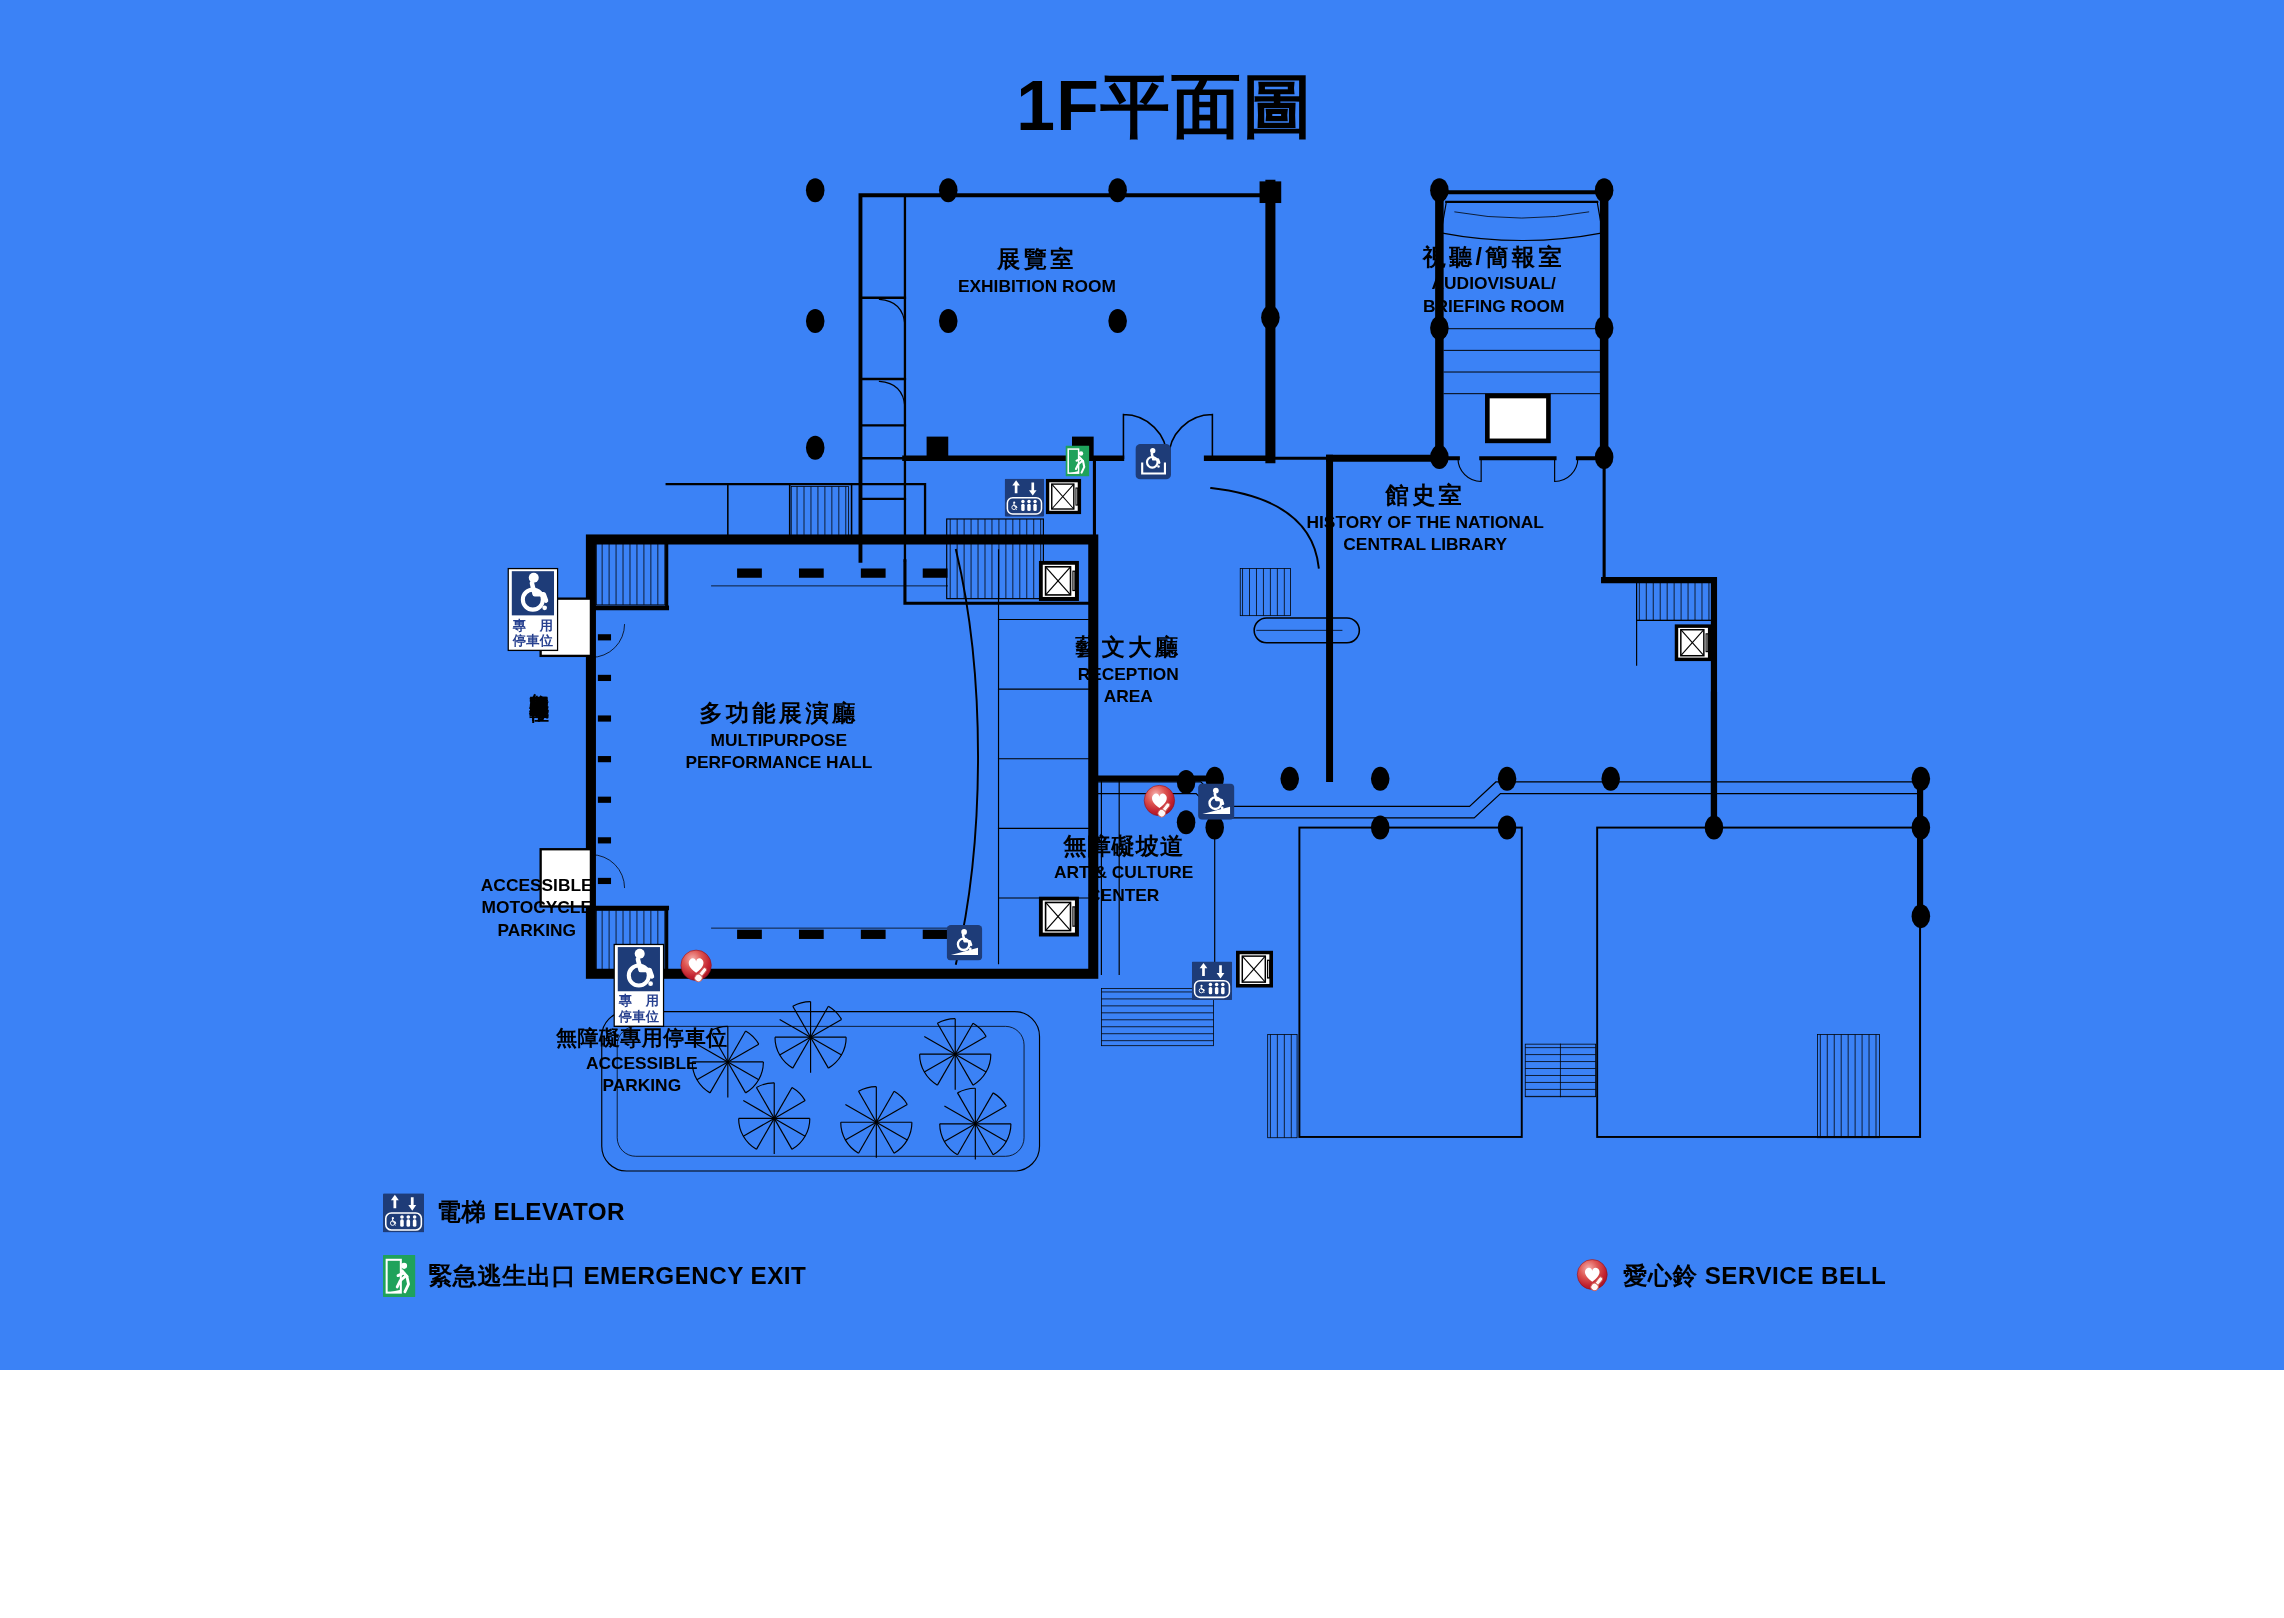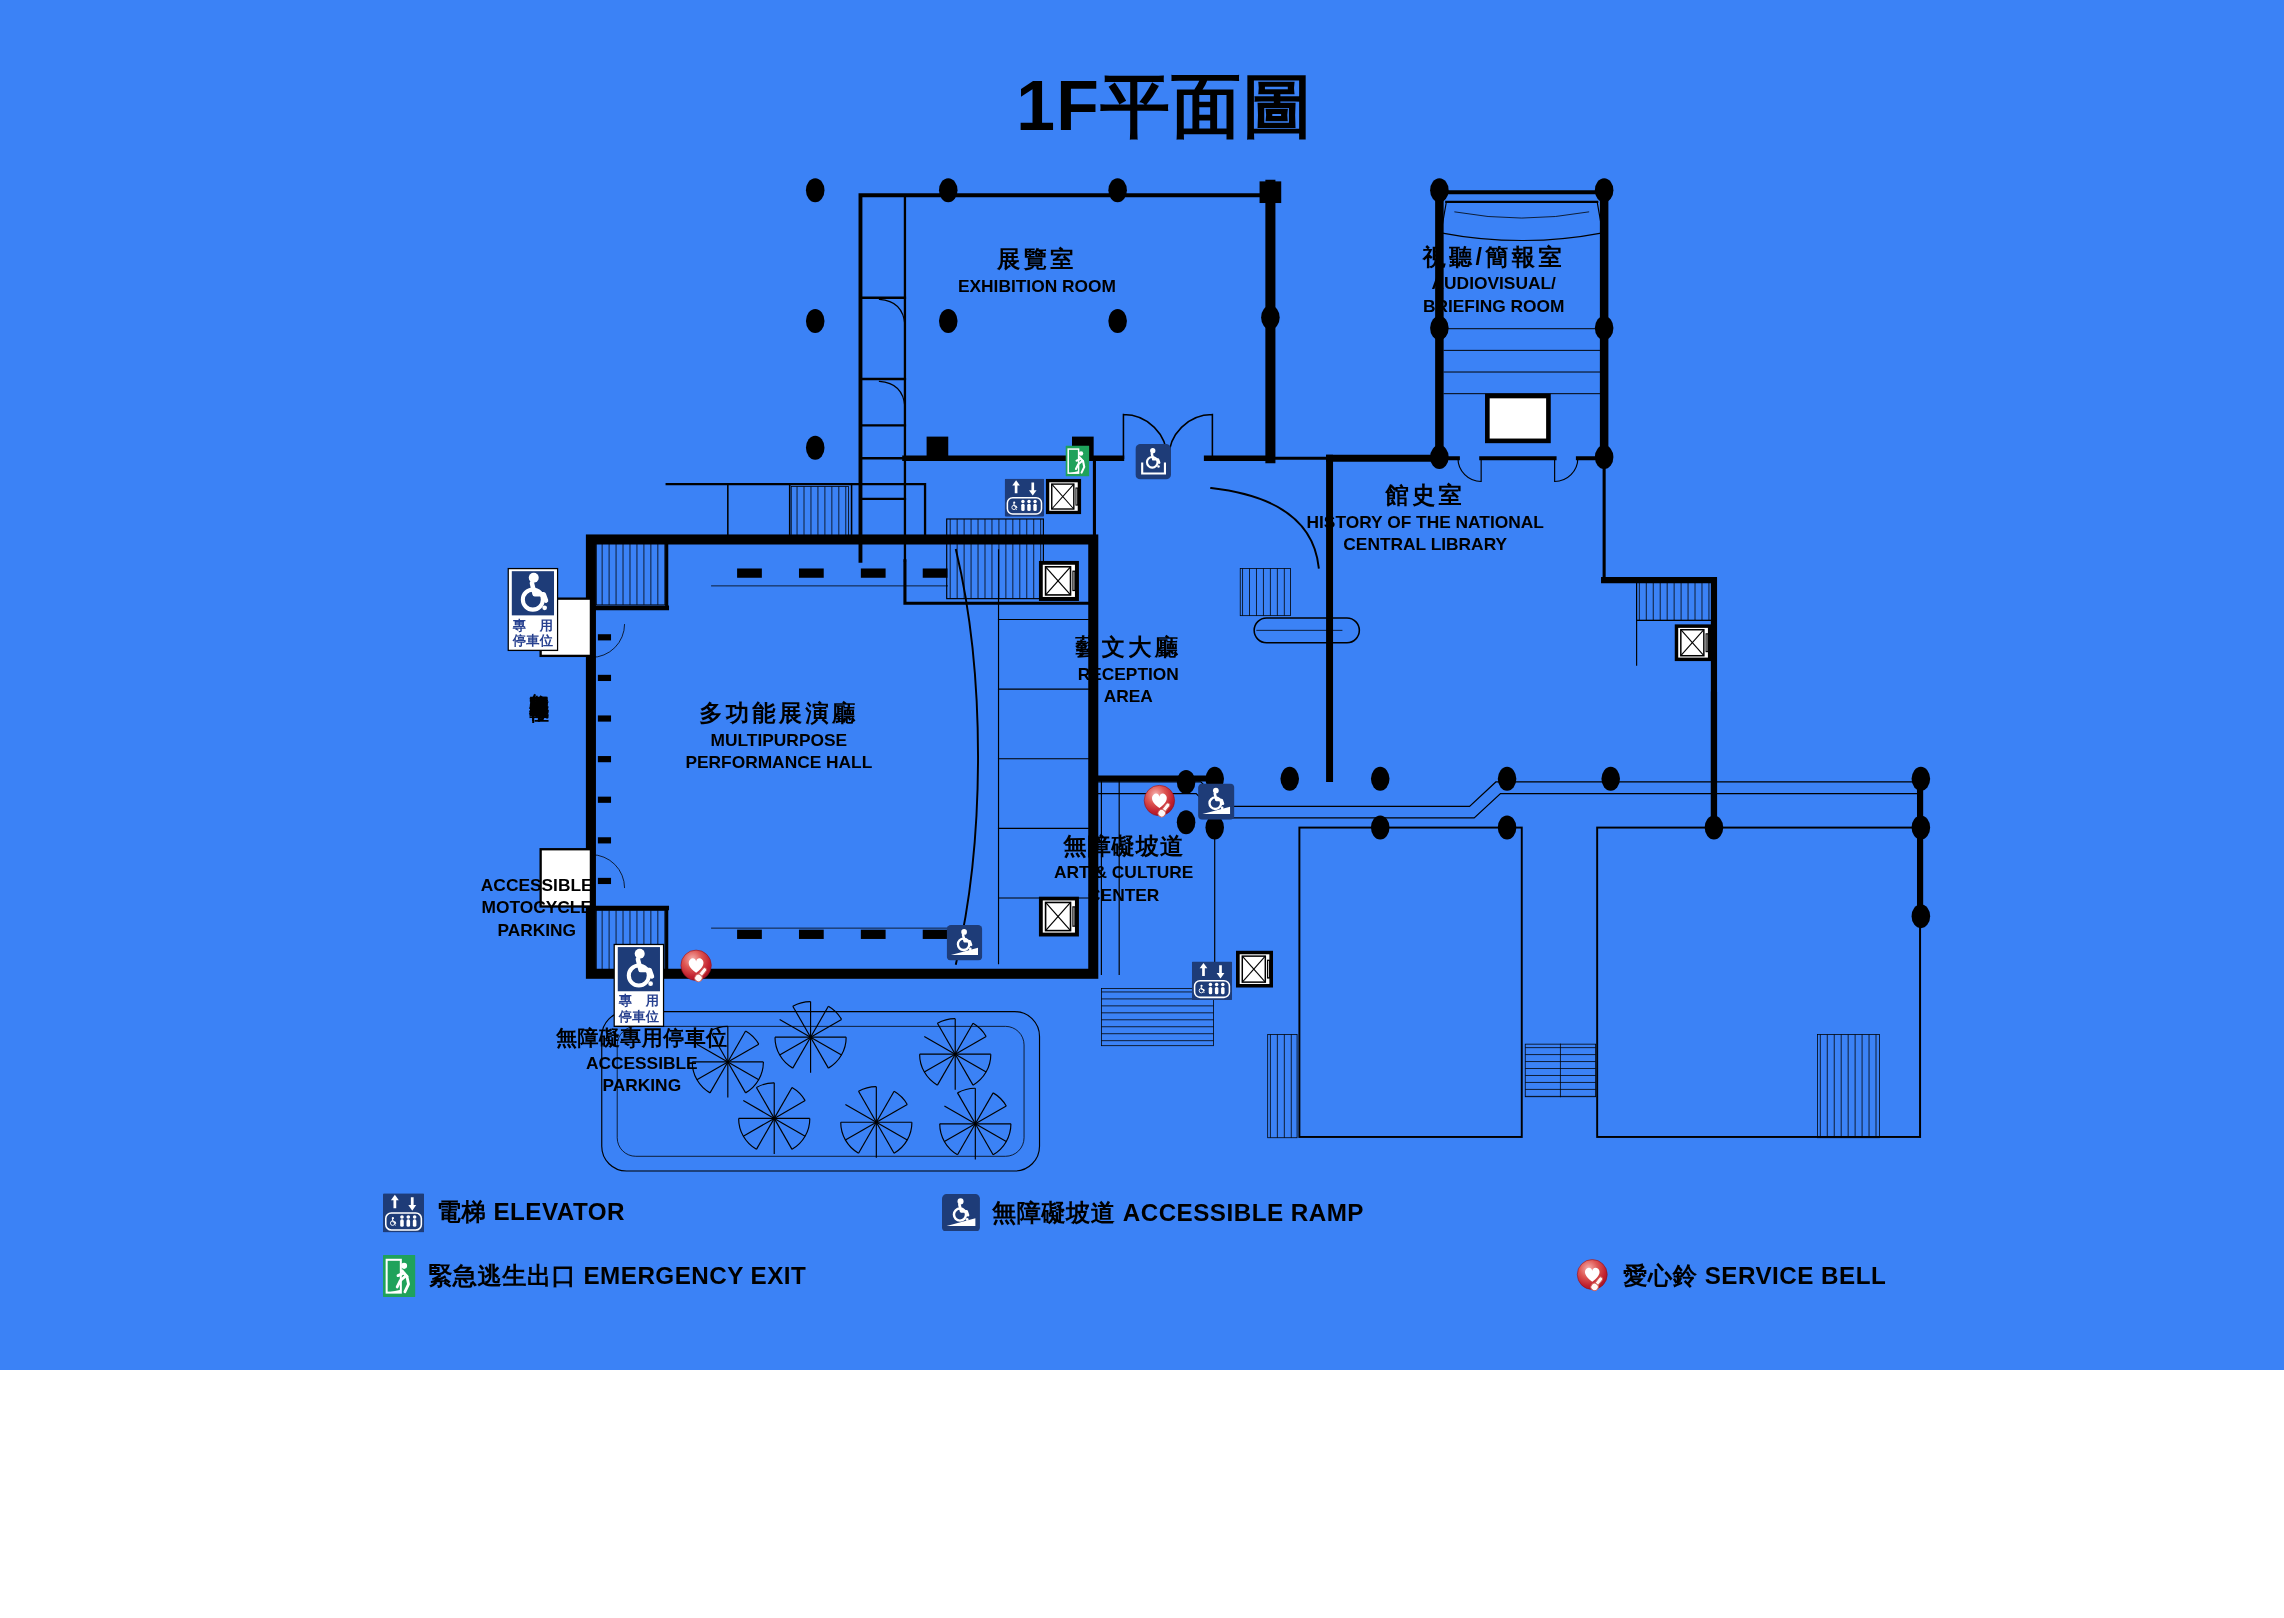--- a/index.html
+++ b/index.html
@@ -360,26 +360,20 @@
       <span class="ltext"><span>電梯</span> <span>ELEVATOR</span></span>
     </div>
 
     <div class="legend-item" style="left:14.85%;top:93.1%">
       <svg class="licon i-exit" viewBox="0 0 80 104">
           <use href="#sym-exit"></use>
         </svg>
       <span class="ltext"><span>緊急逃生出口</span> <span>EMERGENCY EXIT</span></span>
     </div>
 
-    <div class="legend-item" style="left:39.3%;top:88.5%">
-      <svg class="licon i-ramp" viewBox="0 0 100 100">
-          <use href="#sym-ramp"></use>
-        </svg>
-      <span class="ltext"><span>無障礙坡道</span> <span>ACCESSIBLE RAMP</span></span>
-    </div>
 
 
 
     <div class="legend-item" style="left:67.0%;top:93.1%">
       <svg class="licon i-bell" viewBox="0 0 100 100">
           <use href="#sym-bell"></use>
         </svg>
       <span class="ltext"><span>愛心鈴</span> <span>SERVICE BELL</span></span>
     </div>
 

